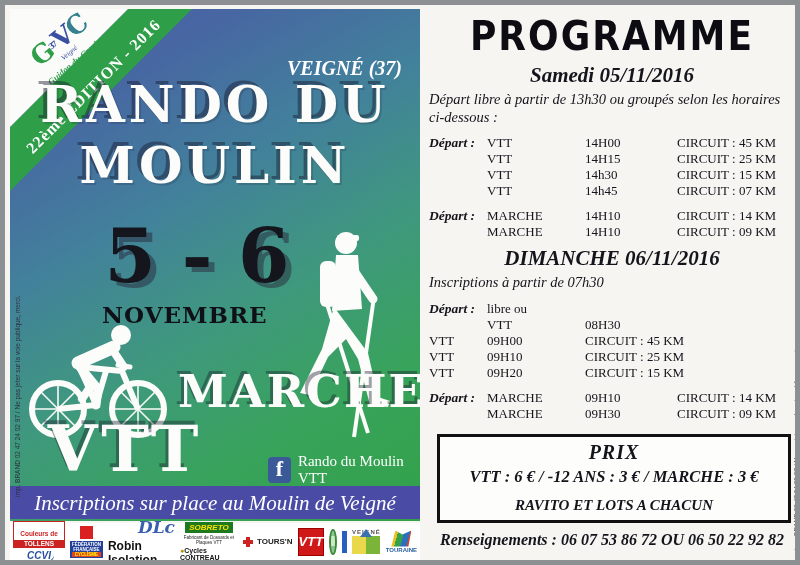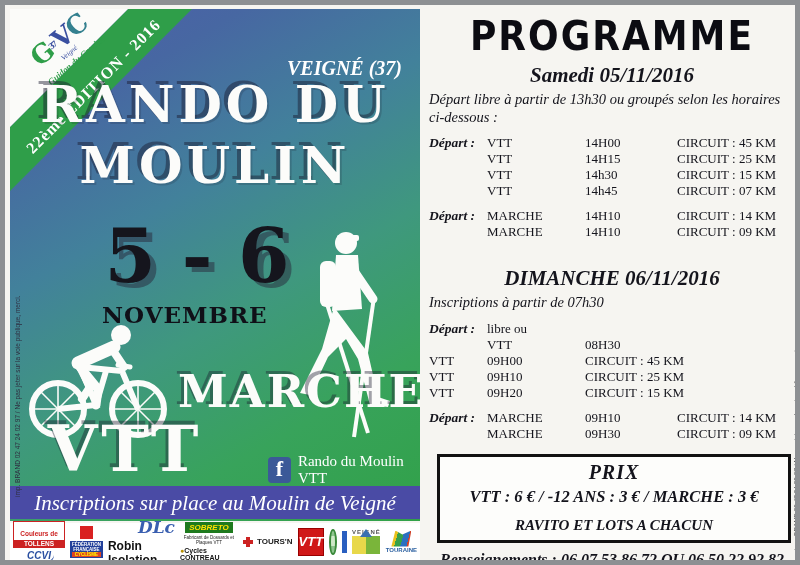--- a/index.html
+++ b/index.html
@@ -248,21 +248,21 @@
         <div class="cell lbl">Départ :</div>
         <div class="cell">MARCHE</div>
         <div class="cell">14H10</div>
         <div class="cell">CIRCUIT : 14 KM</div>
         <div class="cell"></div>
         <div class="cell">MARCHE</div>
         <div class="cell">14H10</div>
         <div class="cell">CIRCUIT : 09 KM</div>
       </div>
 
-      <div class="day-head" style="margin-top:26px;">DIMANCHE 06/11/2016</div>
+      <div class="day-head" style="margin-top:6px;">DIMANCHE 06/11/2016</div>
       <div class="info">Inscriptions à partir de 07h30</div>
 
       <div class="tgroup">
         <div class="cell lbl">Départ :</div>
         <div class="cell">libre ou</div>
         <div class="cell"></div>
         <div class="cell"></div>
         <div class="cell"></div>
         <div class="cell">VTT</div>
         <div class="cell">08H30</div>

